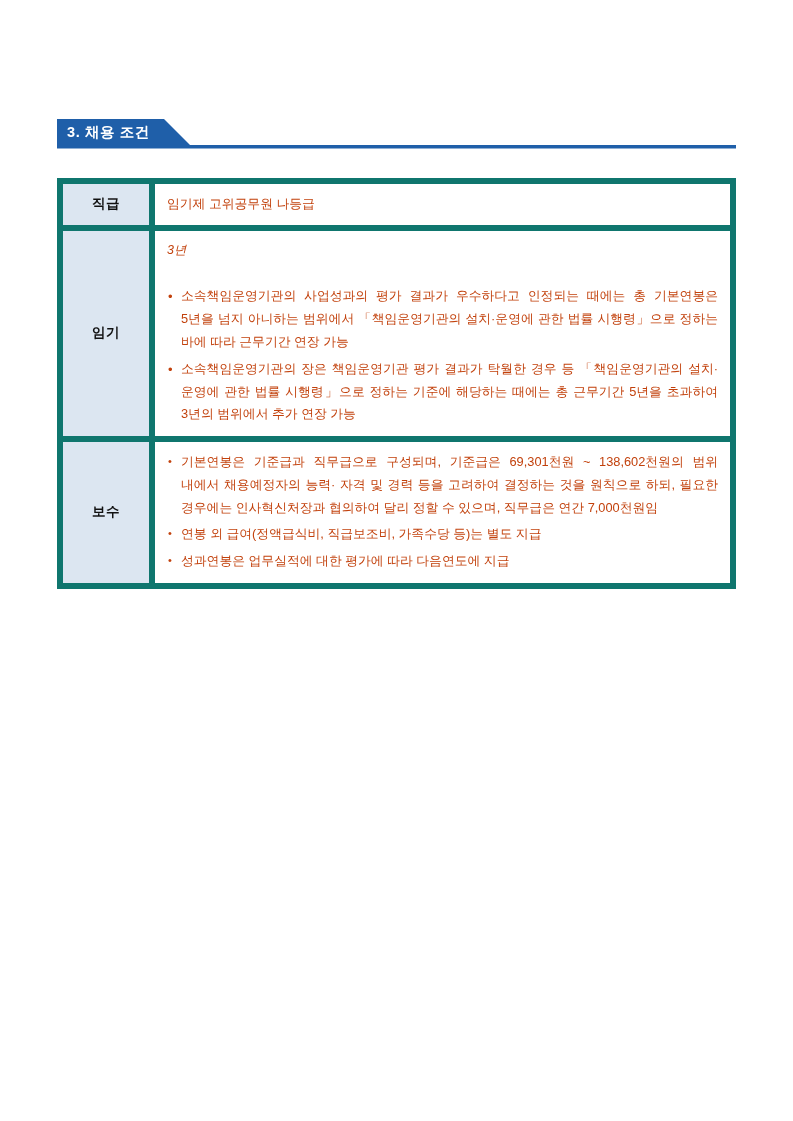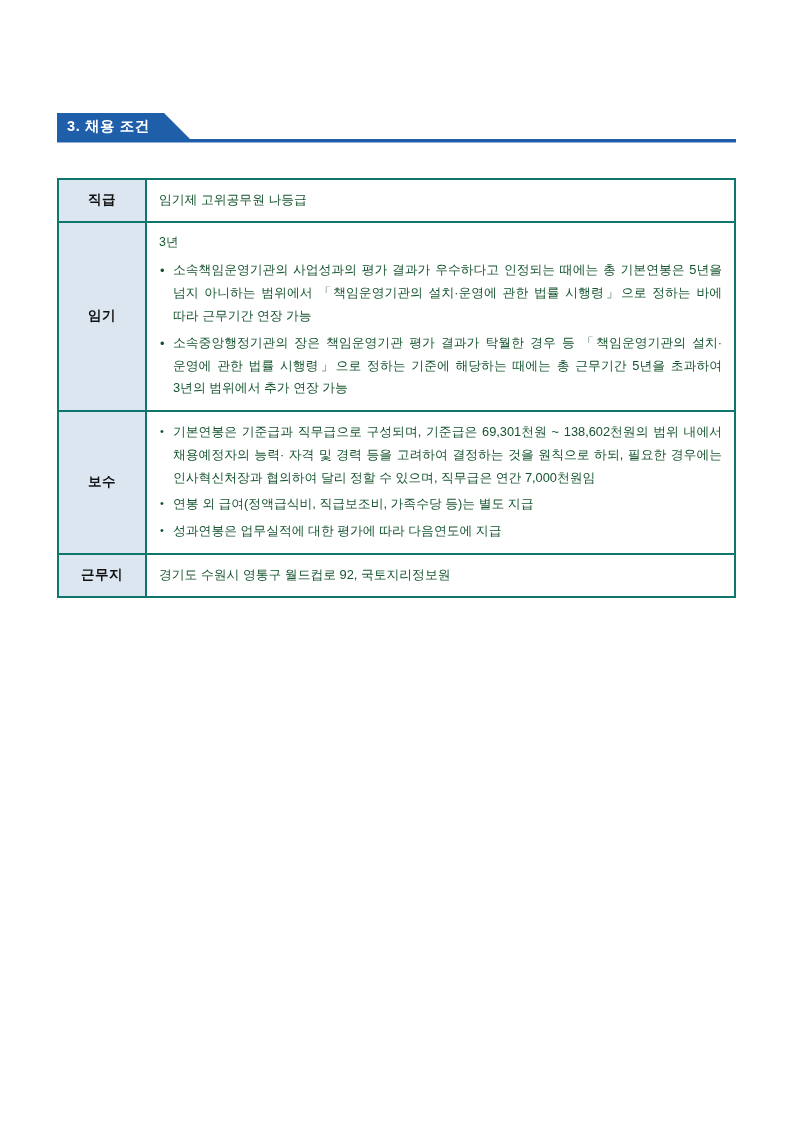--- a/index.html
+++ b/index.html
@@ -21,21 +21,21 @@
     left: 0;
     top: 0;
     width: 793px;
     height: 1121px;
   }
 
   
   .section-head {
     position: absolute;
     left: 57px;
-    top: 113px;
+    top: 119px;
     width: 679px;
     height: 26px;
   }
   .section-tab {
     position: absolute;
     left: 0;
     top: 0;
     height: 26px;
     display: flex;
     align-items: center;
@@ -82,47 +82,48 @@
   
   .cond-table {
     position: absolute;
     left: 57px;
     top: 178px;
     width: 679px;
     border-collapse: collapse;
     table-layout: fixed;
   }
   .cond-table td {
-    border: 2px solid #0f766e;
+    border: 6px solid #0f766e;
     vertical-align: middle;
     padding: 0;
   }
   .cond-table td.label {
     width: 86px;
     background: #DCE6F1;
     text-align: center;
     font-size: 13.5px;
     font-weight: bold;
     color: #111;
     letter-spacing: 0.5px;
   }
   .cond-table td.value {
     padding: 9px 12px 10px 12px;
     font-size: 12.8px;
     line-height: 1.75;
-    color: #14532d;
+    color: #c2410c;
   }
 
   .plain-line {
     font-size: 12.8px;
     line-height: 1.7;
   }
   .sub-note {
     font-size: 12.4px;
-    margin-bottom: 6px;
+    margin-bottom: 24px;
+    font-style: italic;
   }
 
   ul.bullets {
     list-style: none;
     margin: 0;
     padding: 0;
   }
   ul.bullets > li {
     position: relative;
     padding-left: 14px;
@@ -180,38 +181,32 @@
           <div class="plain-line">임기제 고위공무원 나등급</div>
         </td>
       </tr>
 
       <tr class="row-tenure">
         <td class="label">임기</td>
         <td class="value">
           <div class="sub-note">3년</div>
           <ul class="bullets round">
             <li>소속책임운영기관의 사업성과의 평가 결과가 우수하다고 인정되는 때에는 총 기본연봉은 5년을 넘지 아니하는 범위에서 「책임운영기관의 설치·운영에 관한 법률 시행령」으로 정하는 바에 따라 근무기간 연장 가능</li>
-            <li>소속중앙행정기관의 장은 책임운영기관 평가 결과가 탁월한 경우 등 「책임운영기관의 설치·운영에 관한 법률 시행령」으로 정하는 기준에 해당하는 때에는 총 근무기간 5년을 초과하여 3년의 범위에서 추가 연장 가능</li>
+            <li>소속책임운영기관의 장은 책임운영기관 평가 결과가 탁월한 경우 등 「책임운영기관의 설치·운영에 관한 법률 시행령」으로 정하는 기준에 해당하는 때에는 총 근무기간 5년을 초과하여 3년의 범위에서 추가 연장 가능</li>
           </ul>
         </td>
       </tr>
 
       <tr class="row-pay">
         <td class="label">보수</td>
         <td class="value">
           <ul class="bullets dash">
             <li>기본연봉은 기준급과 직무급으로 구성되며, 기준급은 69,301천원 ~ 138,602천원의 범위 내에서 채용예정자의 능력· 자격 및 경력 등을 고려하여 결정하는 것을 원칙으로 하되, 필요한 경우에는 인사혁신처장과 협의하여 달리 정할 수 있으며, 직무급은 연간 7,000천원임</li>
             <li>연봉 외 급여(정액급식비, 직급보조비, 가족수당 등)는 별도 지급</li>
             <li>성과연봉은 업무실적에 대한 평가에 따라 다음연도에 지급</li>
           </ul>
         </td>
       </tr>
 
-      <tr class="row-place">
-        <td class="label">근무지</td>
-        <td class="value">
-          <div class="plain-line">경기도 수원시 영통구 월드컵로 92, 국토지리정보원</div>
-        </td>
-      </tr>
     </tbody>
   </table>
 
 </div>
 
 </body></html>

